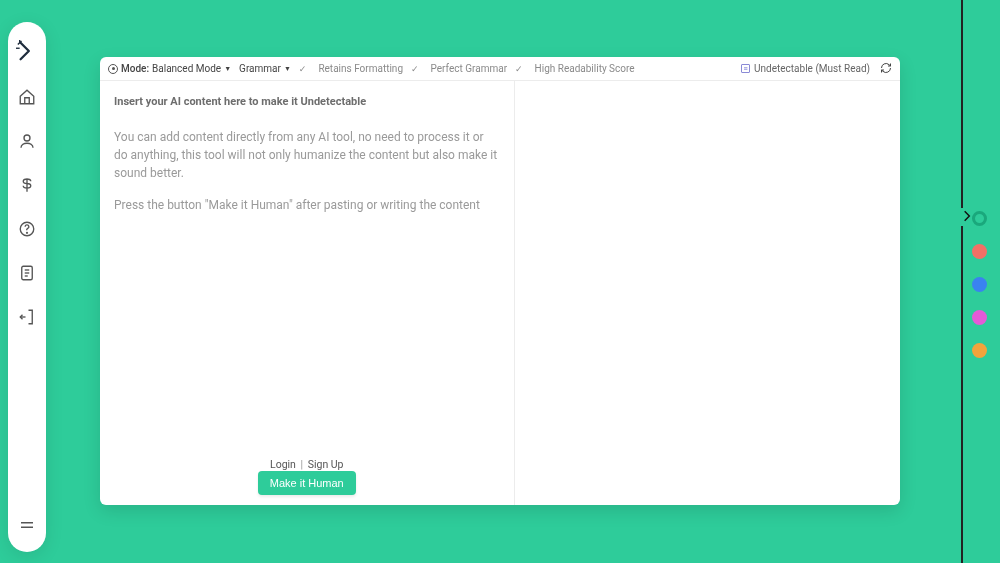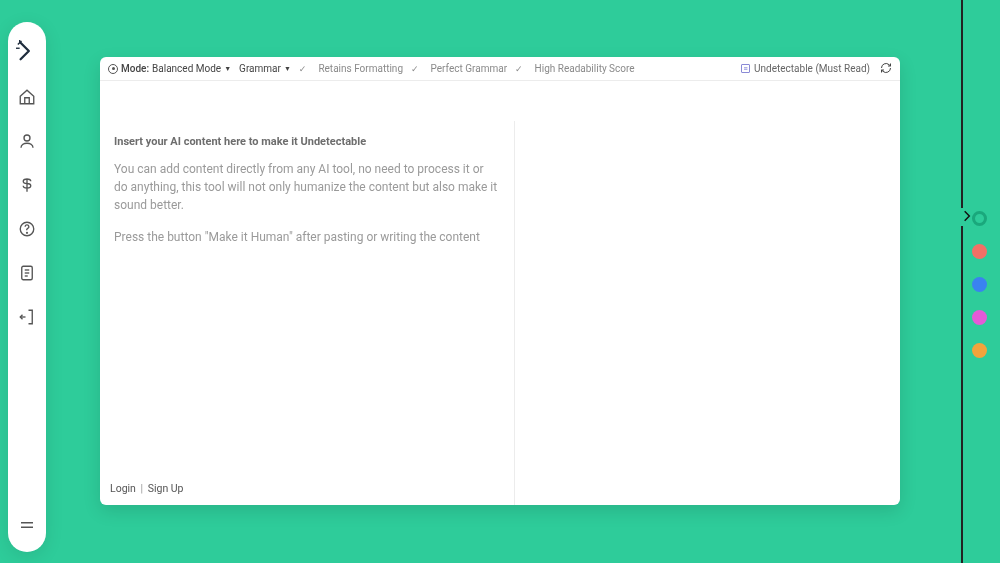--- a/index.html
+++ b/index.html
@@ -50,21 +50,20 @@
     position: absolute;
     left: 100px;
     top: 57px;
     width: 800px;
     height: 448px;
     background: #ffffff;
     border-radius: 6px;
     box-shadow: 0 6px 18px rgba(0,0,0,0.12);
     display:flex;
     flex-direction:column;
-    gap:40px;
   }
 
   .card-header {
     height: 24px;
     border-bottom: 1px solid #ececec;
     display:flex;
     align-items:center;
     padding: 0 8px;
     font-size: 10px;
     color:#666;
@@ -91,37 +90,38 @@
     flex:1;
     position:relative;
   }
   .pane-left { border-right:1px solid #ececec; padding: 14px 14px 14px 14px; }
   .pane-right { }
 
   .placeholder-title {
     font-size: 11px;
     font-weight: 700;
     color: #6d6d6d;
-    margin-bottom: 12px;
+    margin-bottom: 20px;
   }
   .placeholder-text {
     font-size: 12px;
     color: #9a9a9a;
     line-height: 1.5;
     margin-bottom: 14px;
   }
 
   .bottom-row {
     position:absolute;
     bottom: 10px;
     left: 10px;
     right: 10px;
     display:flex;
     align-items:center;
     justify-content:space-between;
+    flex-direction:column;
   }
   .auth-links { font-size: 10.5px; color:#555; }
   .auth-links a { color:#555; text-decoration:none; cursor:pointer; }
   .sep { color:#999; margin:0 2px; }
 
   .make-human-btn {
     background:#2ecc9a;
     color:#ffffff;
     border:none;
     border-radius:4px;
@@ -299,20 +299,21 @@
       <div class="placeholder-title">Insert your AI content here to make it Undetectable</div>
       <div class="placeholder-text">You can add content directly from any AI tool, no need to process it or do anything, this tool will not only humanize the content but also make it sound better.</div>
       <div class="placeholder-text">Press the button "Make it Human" after pasting or writing the content</div>
 
       <div class="bottom-row">
         <div class="auth-links">
           <a>Login</a>
           <span class="sep">|</span>
           <a>Sign Up</a>
         </div>
+        <button class="make-human-btn">Make it Human</button>
       </div>
     </div>
     <div class="pane pane-right"></div>
   </div>
 </div>
 
 <div class="right-border"></div>
 <div class="drawer-toggle">
   <span>
     <svg width="14" height="14" viewBox="0 0 24 24" fill="none" stroke="#111" stroke-width="2.5">

